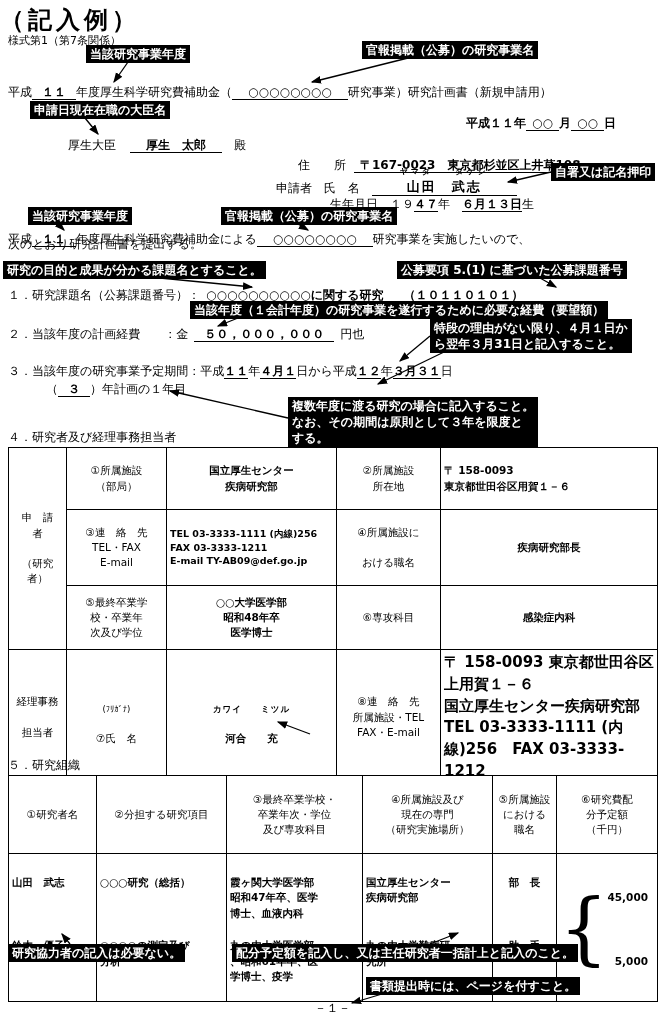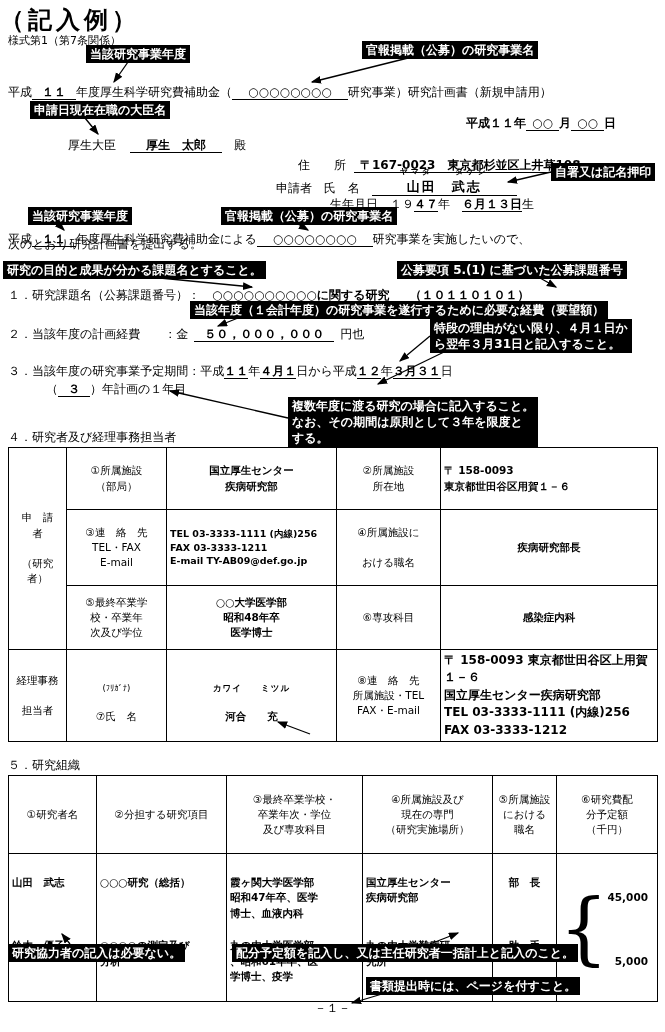--- a/index.html
+++ b/index.html
@@ -17,21 +17,21 @@
   .px10 { padding:0 10px; }
   .px14 { padding:0 16px; }
   .name-block { display:inline-flex; flex-direction:column; align-items:center; border-bottom:1.5px solid #000; padding:0 28px; vertical-align:bottom; }
   .furi { font-size:8px; letter-spacing:3px; font-weight:bold; }
   .nm { font-size:13px; font-weight:bold; letter-spacing:2px; }
   table { border-collapse:collapse; table-layout:fixed; background:#fff; z-index:2; }
   td { border:1px solid #000; font-size:10.5px; padding:2px 3px; vertical-align:middle; white-space:pre-line; line-height:1.45; }
   td.center { text-align:center; }
   td .tiny { font-size:8.5px; display:block; }
   td.small { font-size:9.5px; }
-  td.xsmall { font-size:12px;margin-left:36px; }
+  td.xsmall { font-size:15px;margin-left:36px; }
   .body-cell { vertical-align:top; padding-top:6px; }
   .e1 { min-height:48px; }
   .e2 { }
   .amount-cell { position:relative; overflow:visible; }
   .amt { text-align:right; padding-right:6px; }
   .brace { position:absolute; left:2px; top:50%; transform:translateY(-50%); font-size:78px; font-weight:normal; line-height:1; font-family:"DejaVu Serif","Liberation Serif",serif; }
   .arrows { position:absolute; left:0; top:0; z-index:5; pointer-events:none; }
   .pageno { position:absolute; left:0; right:0; top:1000px; text-align:center; font-size:12px; }
 </style>
 </head>
@@ -88,21 +88,21 @@
   <div class="line" style="left:330px; top:196px;">
     <span>生年月日　</span><span>１９</span><span class="fill u">４７</span><span>年　</span><span class="fill u">６月１３日</span><span>生</span>
   </div>
 
   <div class="line" style="left:8px; top:231px;">
     <span>平成</span><span class="fill u px10">１１</span><span>年度厚生科学研究費補助金による</span><span class="fill u px14">○○○○○○○○</span><span>研究事業を実施したいので、</span>
   </div>
   <div class="line" style="left:8px; top:236px;">次のとおり研究計画書を提出する。</div>
 
   <div class="line" style="left:8px; top:287px;">
-    <span>１．研究課題名（公募課題番号）：</span><span class="fill u px6" style="margin-left:6px;">○○○○○○○○○○に関する研究</span><span class="fill u px6" style="margin-left:8px;">（１０１１０１０１）</span>
+    <span>１．研究課題名（公募課題番号）：</span><span class="fill u px6" style="">○○○○○○○○○○に関する研究</span><span class="fill u px6" style="margin-left:8px;">（１０１１０１０１）</span>
   </div>
 
   <div class="line" style="left:8px; top:326px;">
     <span>２．当該年度の計画経費</span><span>　　：金</span><span class="fill u px10" style="margin-left:6px;">５０，０００，０００</span><span style="margin-left:6px;">円也</span>
   </div>
 
   <div class="line" style="left:8px; top:363px;">
     <span>３．当該年度の研究事業予定期間：</span><span>平成</span><span class="fill u">１１</span><span>年</span><span class="fill u">４月１</span><span>日から平成</span><span class="fill u">１２</span><span>年</span><span class="fill u">３月３１</span><span>日</span>
   </div>
   <div class="line" style="left:46px; top:381px;">

